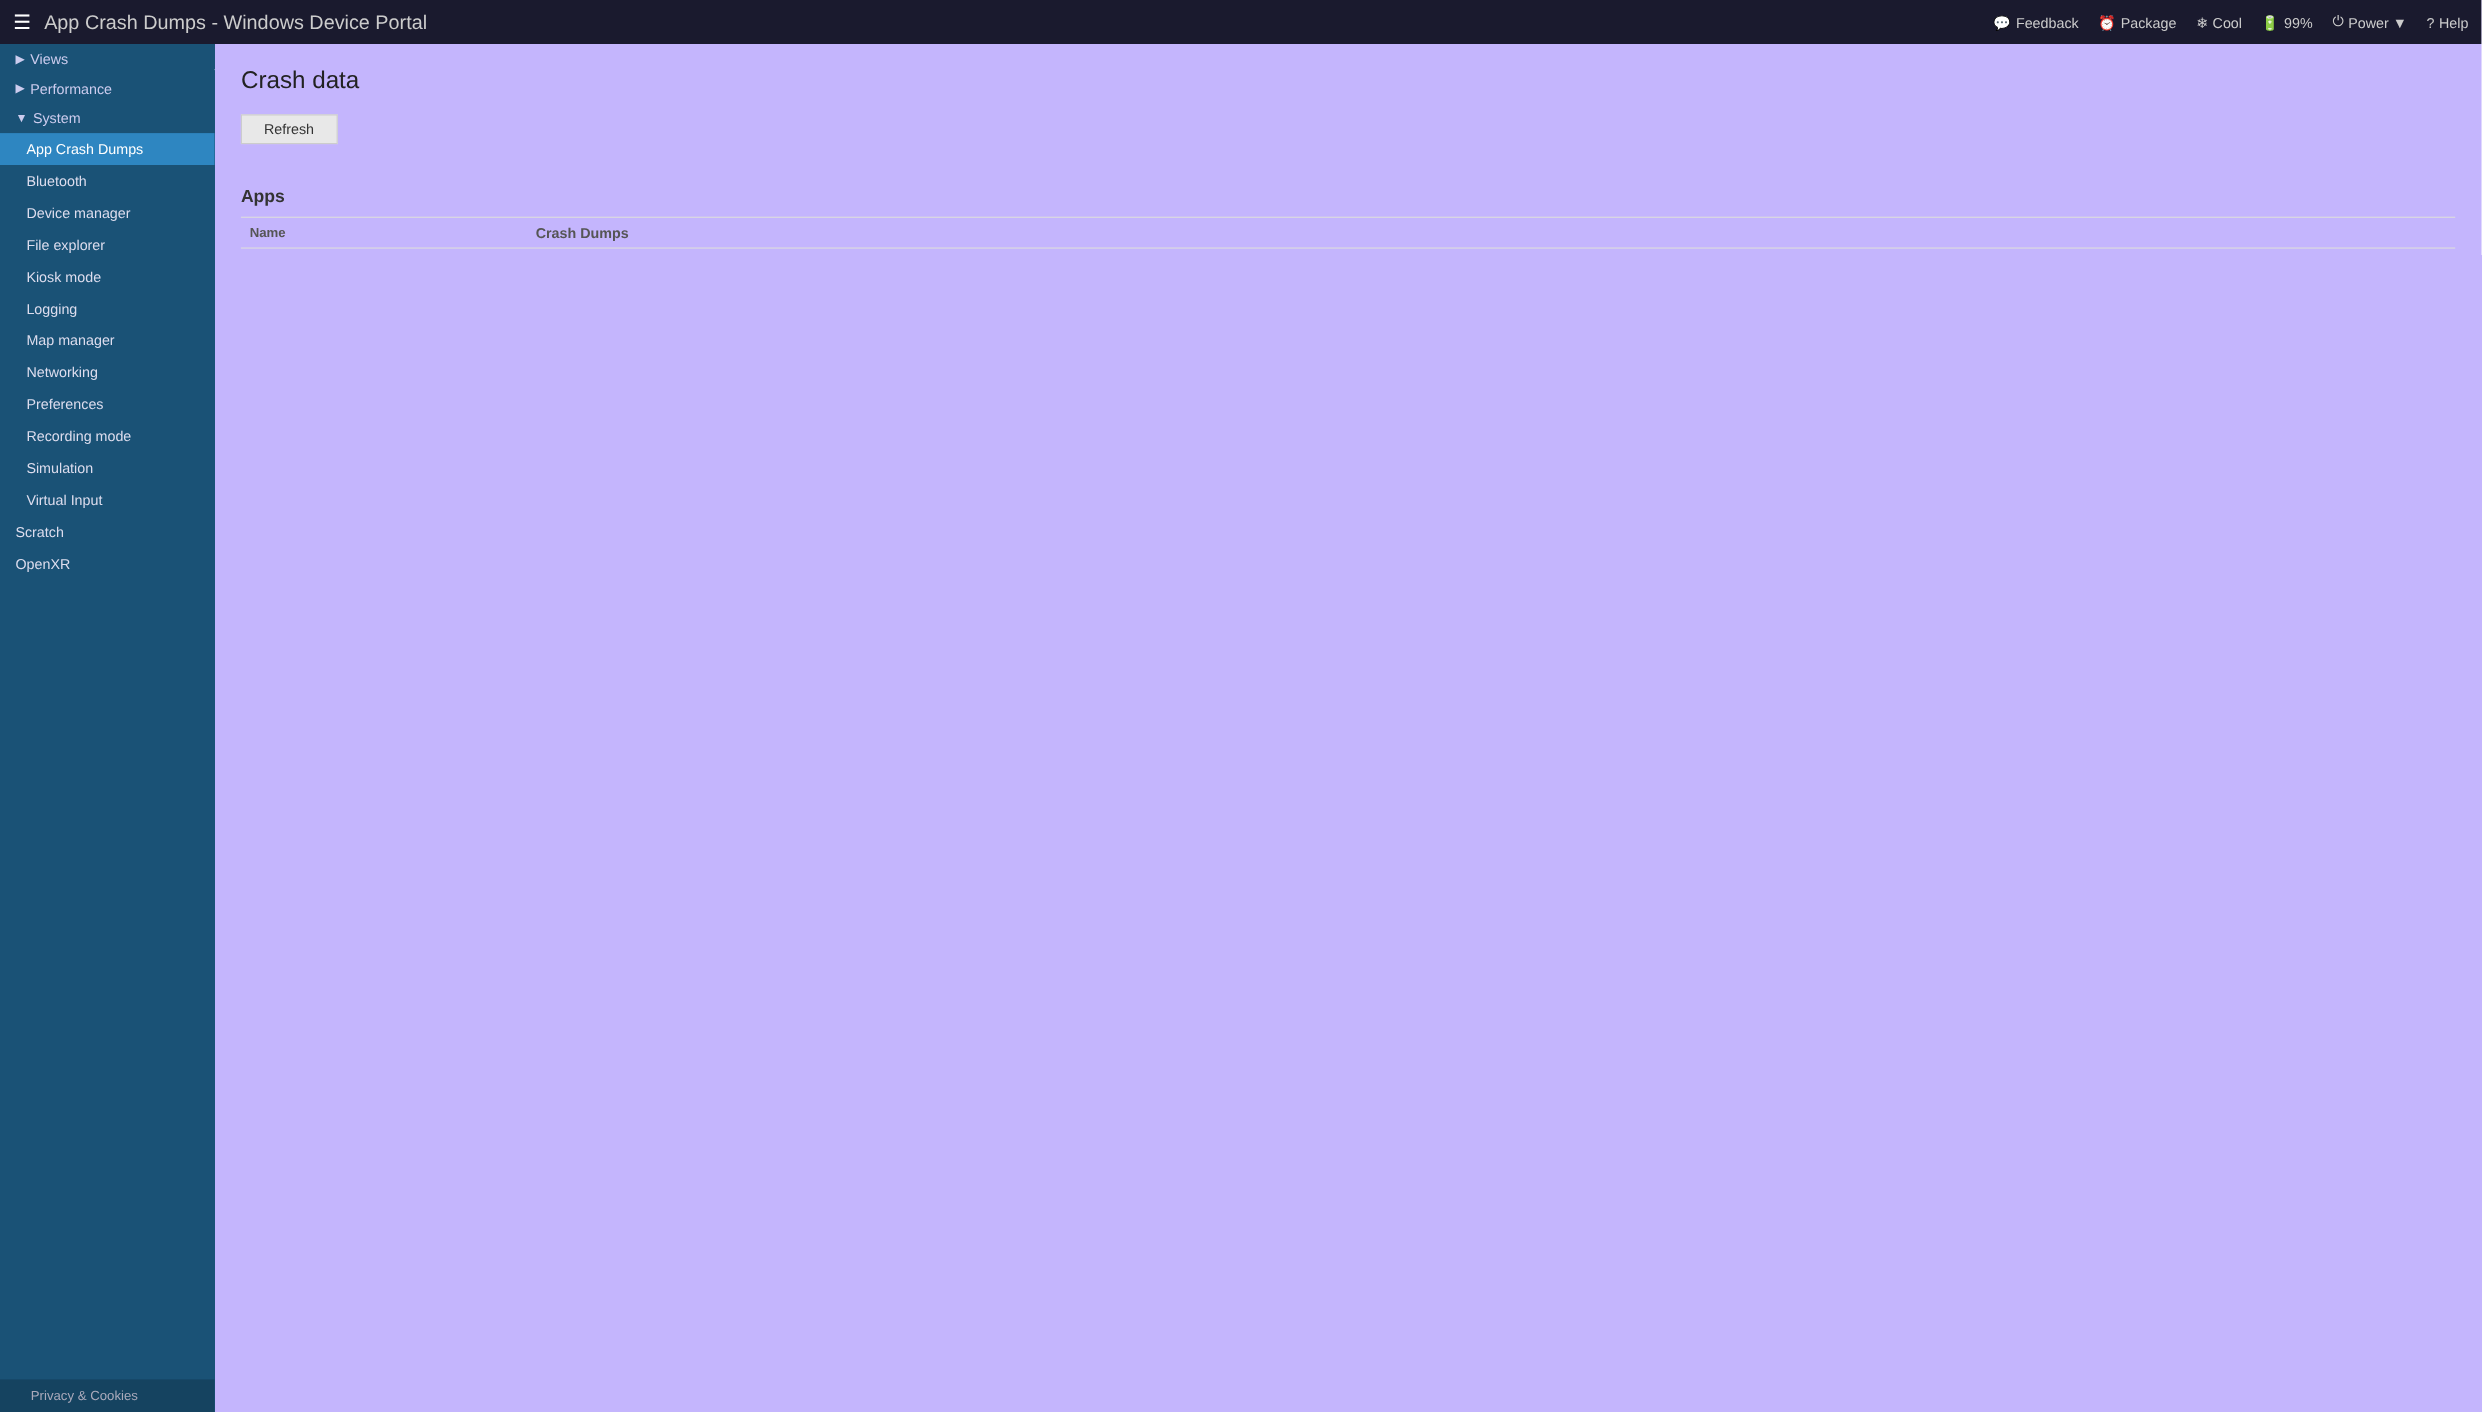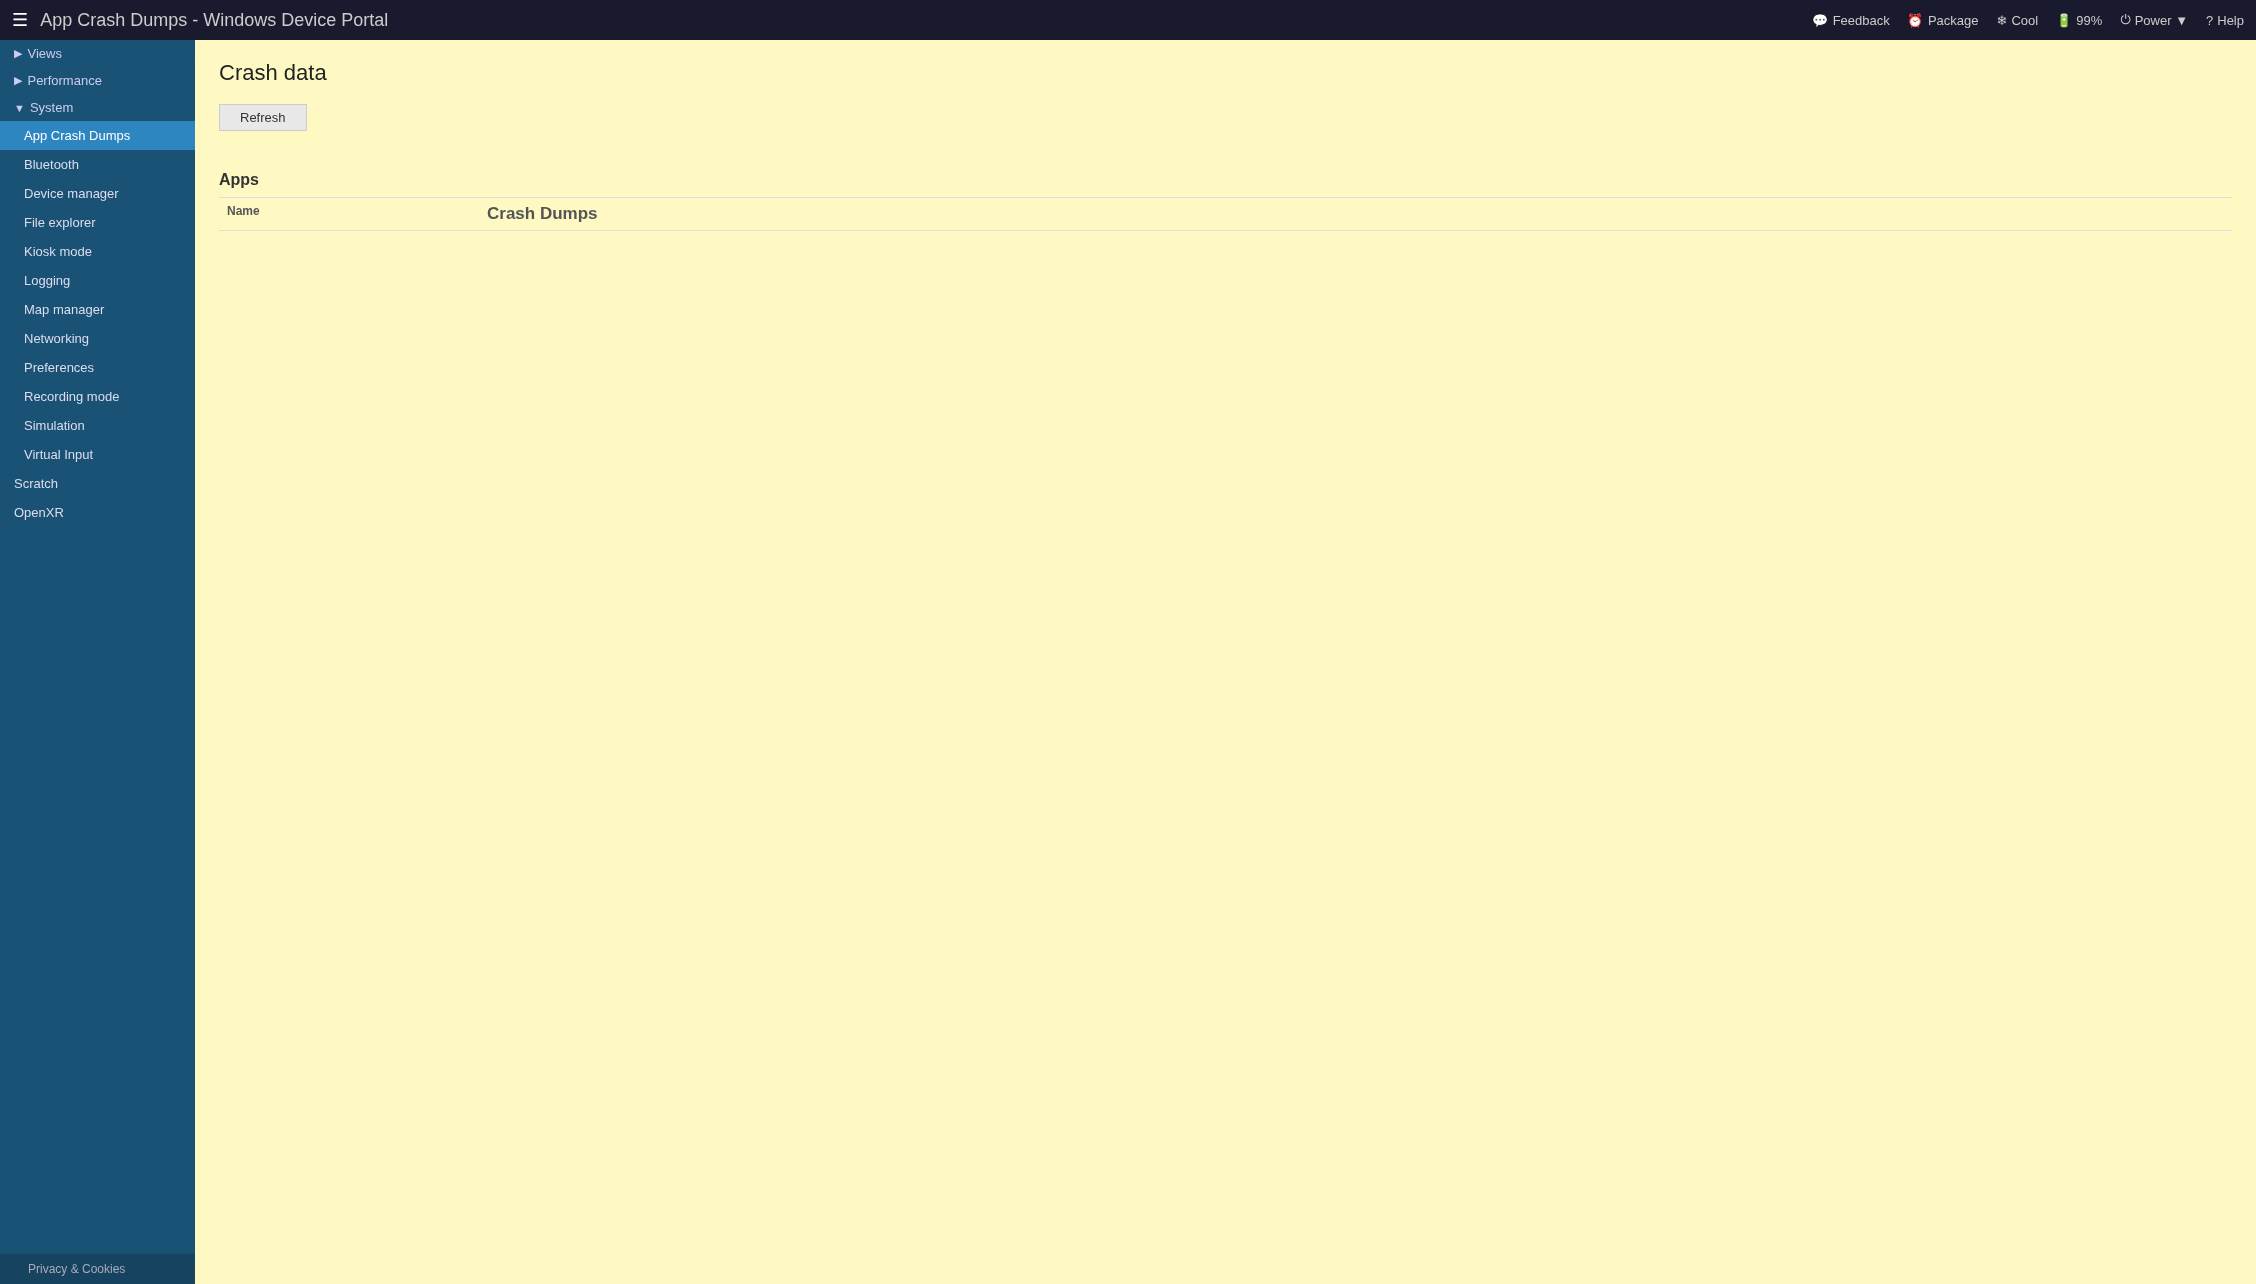--- a/index.html
+++ b/index.html
@@ -111,21 +111,21 @@
       color: #aab;
       background: #154360;
       cursor: pointer;
     }
 
     
     #content {
       flex: 1;
       overflow-y: auto;
       padding: 20px 24px;
-      background: #fef9c3;
+      background: #c4b5fd;
       position: relative;
     }
     #content h1 {
       font-size: 22px;
       font-weight: 300;
       color: #222;
       margin-bottom: 18px;
     }
     .refresh-btn {
       padding: 5px 20px;
@@ -148,21 +148,21 @@
       border-top: 1px solid #ddd;
       font-weight: bold;
     }
     .table-header {
       display: flex;
       border-bottom: 1px solid #ddd;
       padding: 6px 0;
     }
     .col-name { flex: 0 0 260px; padding: 0 8px; font-size: 12px; color: #555; }
     .col-package { flex: 1; padding: 0 8px; font-size: 12px; color: #555; }
-    .col-crashes { flex: 0 0 180px; padding: 0 8px; font-size: 17px; color: #555; }
+    .col-crashes { flex: 0 0 180px; padding: 0 8px; font-size: 13px; color: #555; }
 
     
     #content::-webkit-scrollbar { width: 8px; }
     #content::-webkit-scrollbar-track { background: #f0f0f0; }
     #content::-webkit-scrollbar-thumb { background: #bbb; }
     #sidebar::-webkit-scrollbar { width: 4px; }
     #sidebar::-webkit-scrollbar-thumb { background: rgba(255,255,255,0.2); }
   </style>
 </head>
 <body>

